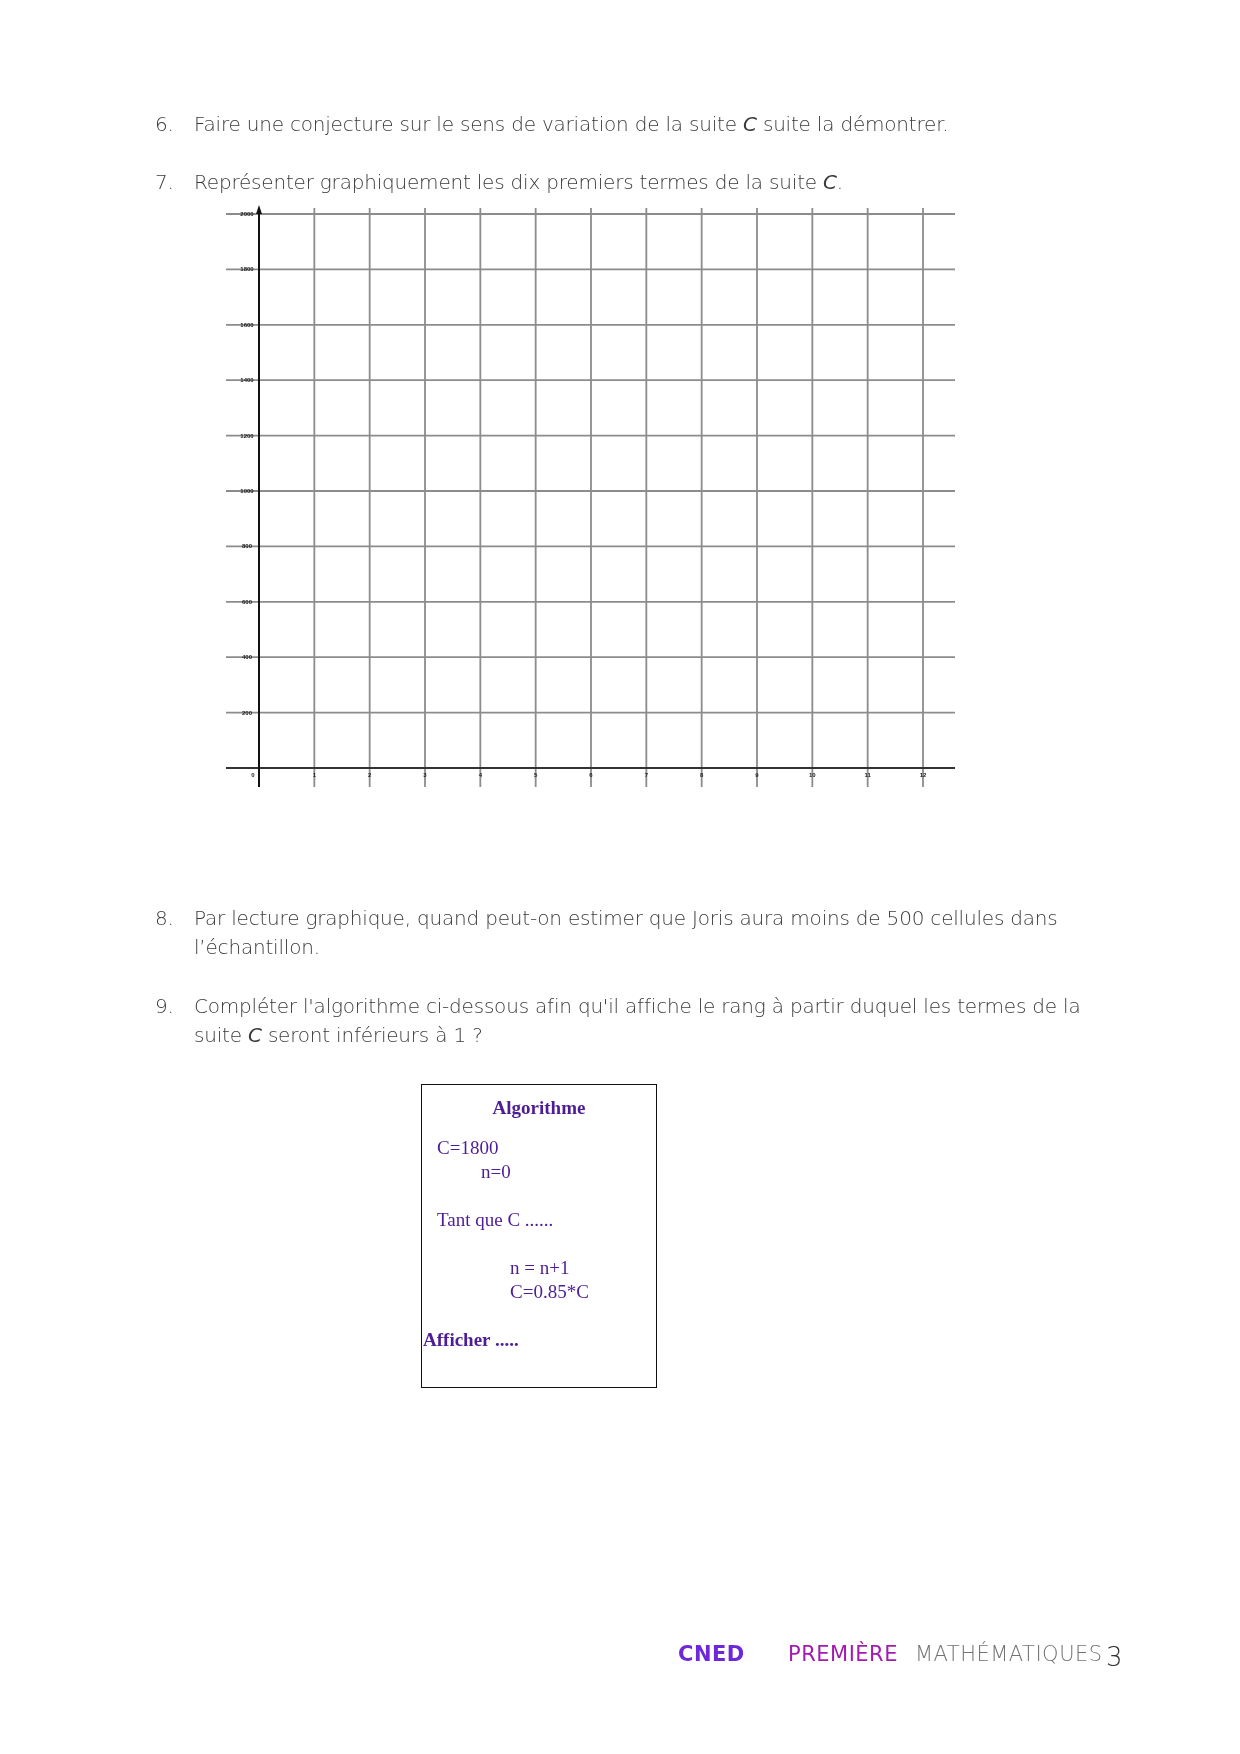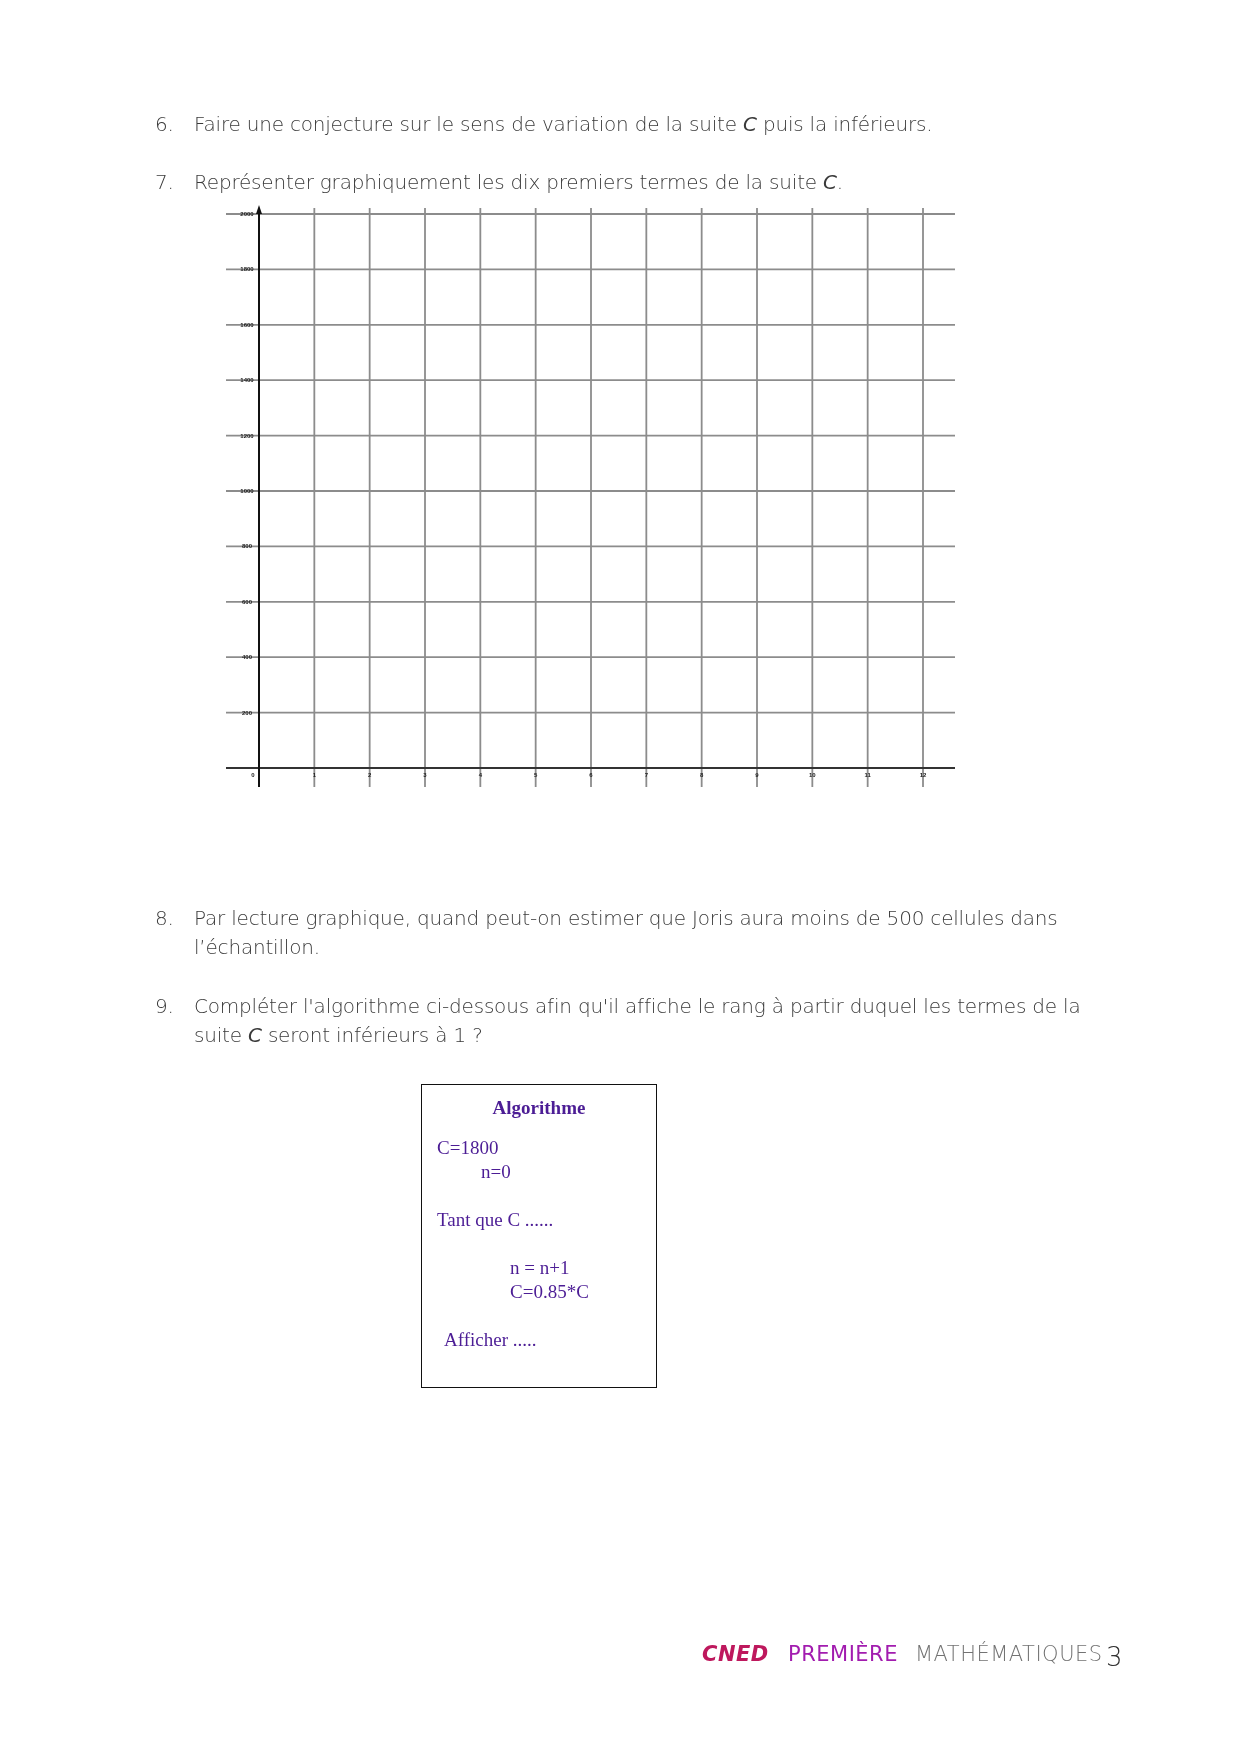--- a/index.html
+++ b/index.html
@@ -15,31 +15,31 @@
   #q8 { top: 904px; }
   #q9 { top: 992px; }
   #chart { position: absolute; left: 0; top: 0; }
   .tick-label { font-family: "Liberation Sans", sans-serif; font-size: 6px; font-weight: bold; fill: #222; }
   .algo { position: absolute; left: 421px; top: 1084px; width: 234px; height: 302px;
           border: 1.5px solid #111; font-family: "Liberation Serif", serif; color: #4c1d95; font-size: 19px; }
   .algo .title { position: absolute; left: 0; right: 0; top: 12px; text-align: center; font-weight: bold; }
   .algo .line { position: absolute; white-space: pre; line-height: 24px; }
   .footer { position: absolute; top: 1642px; right: 0; left: 0; height: 30px; font-size: 21px; letter-spacing: 0.5px; }
   .footer span { position: absolute; top: 0; }
-  .f-cned { left: 702px; font-weight: bold; color: #be185d; font-family: "DejaVu Sans", sans-serif; font-style: italic; }
+  .f-cned { left: 678px; font-weight: bold; color: #6d28d9; font-family: "DejaVu Sans", sans-serif; }
   .f-prem { left: 788px; color: #a21caf; font-weight: 400; }
   .f-math { left: 915px; color: #737373; font-weight: 300; }
   .f-page { left: 1106px; color: #333; font-size: 26px; top: -4px; font-weight: 300; }
 </style>
 </head>
 <body>
 
 <div class="q" id="q6">
   <span class="num">6.</span>
-  <span class="txt"><span>Faire une conjecture sur le sens de variation de la suite </span><i>C</i><span>  puis la inférieurs.</span></span>
+  <span class="txt"><span>Faire une conjecture sur le sens de variation de la suite </span><i>C</i><span>  suite la démontrer.</span></span>
 </div>
 
 <div class="q" id="q7">
   <span class="num">7.</span>
   <span class="txt"><span>Représenter graphiquement les dix premiers termes de la suite </span><i>C</i><span>.</span></span>
 </div>
 
 <svg id="chart" width="1240" height="820">
   <g id="grid-h">
       <line x1="226" x2="955" y1="712.6" y2="712.6" stroke="#8c8c8c" stroke-width="1.8"></line>
@@ -111,21 +111,21 @@
   <span class="txt"><span>Compléter l'algorithme ci-dessous afin qu'il affiche le rang à partir duquel les termes de la suite </span><i>C</i><span> seront inférieurs à 1 ?</span></span>
 </div>
 
 <div class="algo">
   <div class="title">Algorithme</div>
   <div class="line" style="left:15px; top:51px;">C=1800</div>
   <div class="line" style="left:15px; top:75px;margin-left:44px;">n=0</div>
   <div class="line" style="left:15px; top:123px;">Tant que C ......</div>
   <div class="line" style="left:88px; top:171px;">n = n+1</div>
   <div class="line" style="left:88px; top:195px;">C=0.85*C</div>
-  <div class="line" style="left:22px; top:243px;">Afficher .....</div>
+  <div class="line" style="left:1px; top:243px;font-weight:bold;">Afficher .....</div>
 </div>
 
 <div class="footer">
   <span class="f-cned">CNED</span>
   <span class="f-prem">PREMIÈRE</span>
   <span class="f-math">MATHÉMATIQUES</span>
   <span class="f-page">3</span>
 </div>
 
 </body></html>

